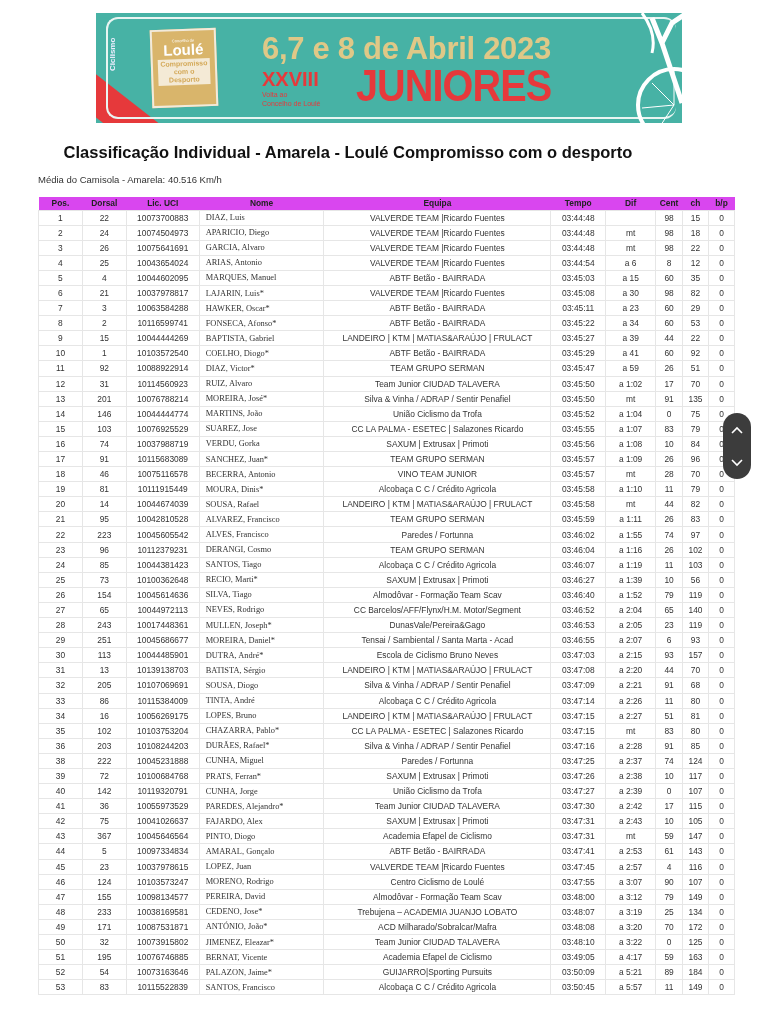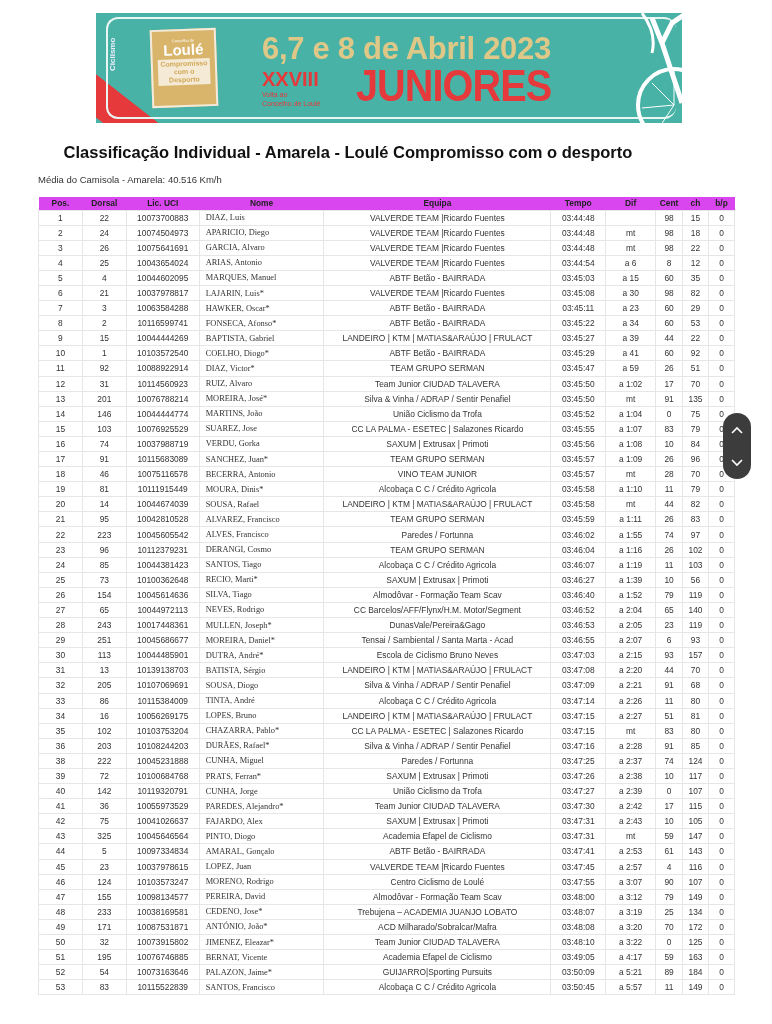--- a/index.html
+++ b/index.html
@@ -578,21 +578,21 @@
         <td class="nome">FAJARDO, Alex</td>
         <td>SAXUM | Extrusax | Primoti</td>
         <td>03:47:31</td>
         <td>a 2:43</td>
         <td>10</td>
         <td>105</td>
         <td>0</td>
       </tr>
       <tr>
         <td>43</td>
-        <td>325</td>
+        <td>367</td>
         <td>10045646564</td>
         <td class="nome">PINTO, Diogo</td>
         <td>Academia Efapel de Ciclismo</td>
         <td>03:47:31</td>
         <td>mt</td>
         <td>59</td>
         <td>147</td>
         <td>0</td>
       </tr>
       <tr>

